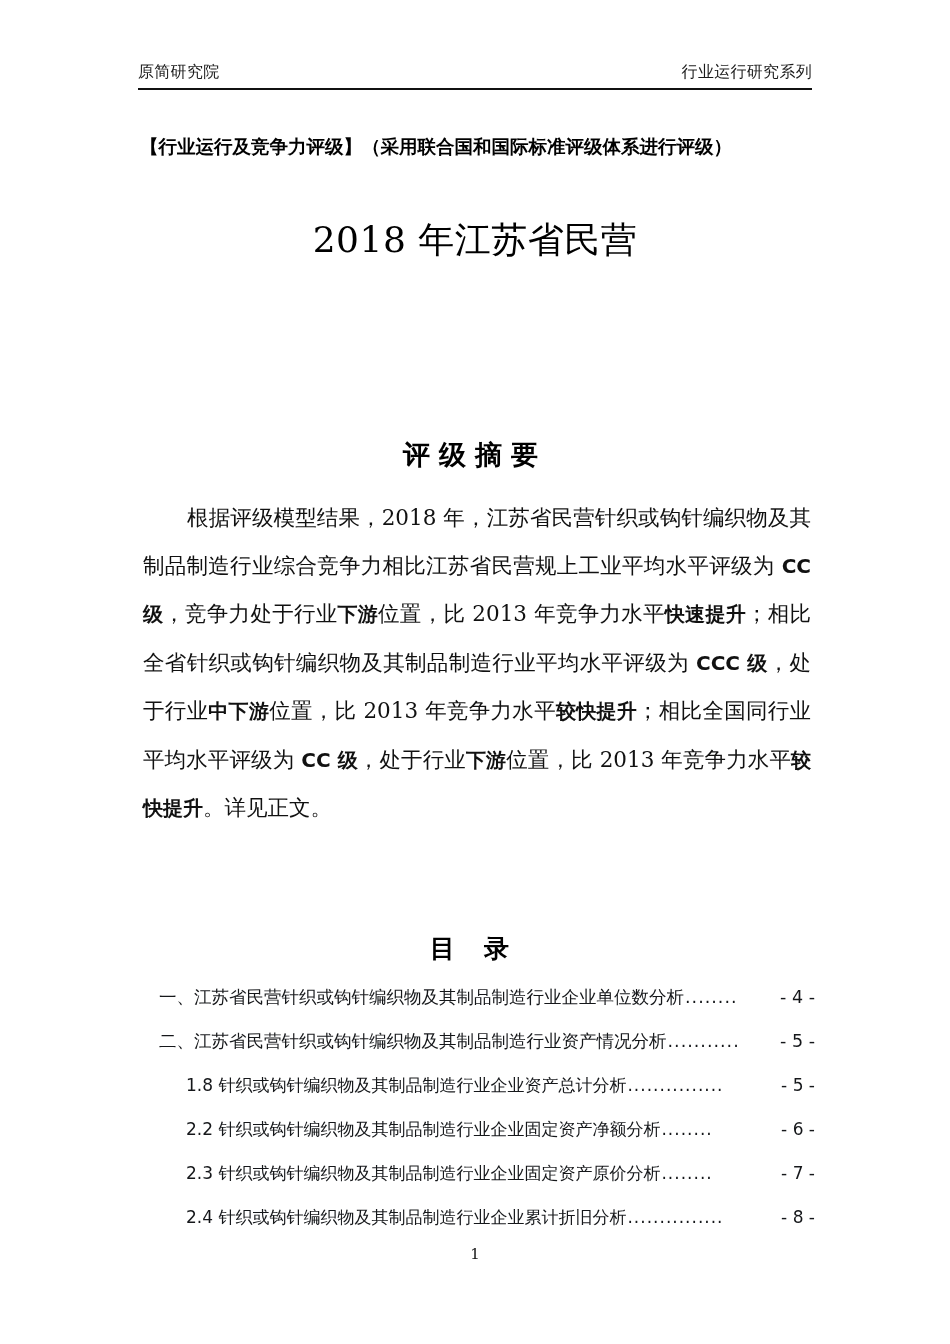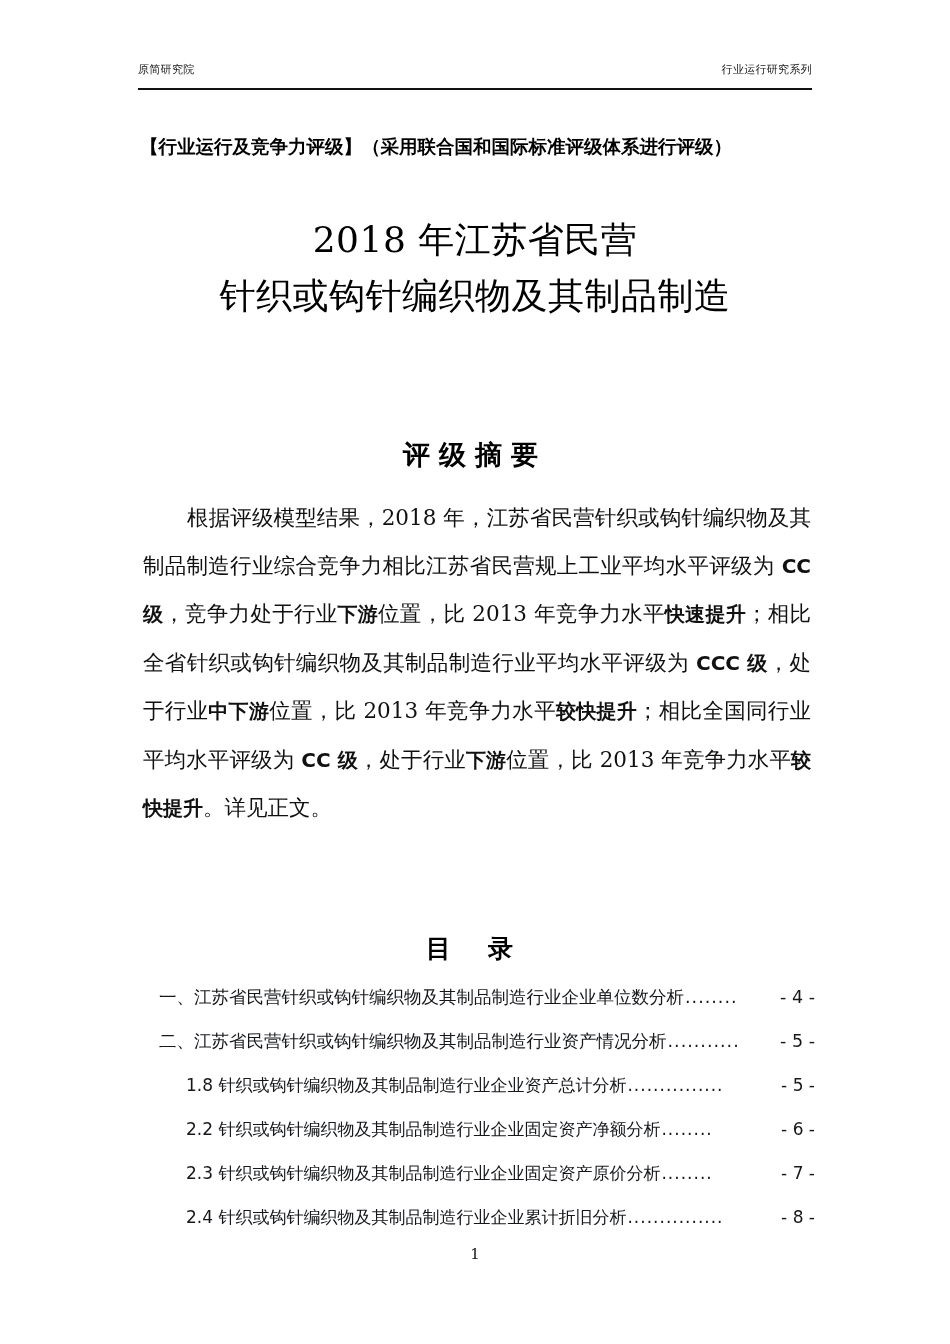--- a/index.html
+++ b/index.html
@@ -25,21 +25,21 @@
   
   .header {
     position: absolute;
     left: 138px;
     top: 62px;
     width: 674px;
     display: flex;
     justify-content: space-between;
     align-items: flex-end;
     font-family: "DejaVu Sans", "Liberation Sans", sans-serif;
-    font-size: 11px;
+    font-size: 16px;
     color: #1a1a1a;
     letter-spacing: 0.3px;
   }
   .header-rule {
     position: absolute;
     left: 138px;
     top: 88px;
     width: 674px;
     height: 0;
     border-top: 2.2px solid #111111;
@@ -75,21 +75,21 @@
     letter-spacing: 0.5px;
     white-space: nowrap;
   }
 
   
   .section-heading {
     position: absolute;
     left: 0;
     width: 950px;
     text-align: center;
-    font-family: Liberation Mono, monospace;
+    font-family: Liberation Sans, sans-serif;
     font-weight: bold;
     font-size: 27px;
     letter-spacing: 9px;
     color: #000;
   }
   #summary-heading { top: 437px; }
   #toc-heading { top: 932px; font-size: 25px; letter-spacing: 11px; }
 
   
   .summary {
@@ -161,21 +161,20 @@
   <div class="header">
     <span>原简研究院</span>
     <span>行业运行研究系列</span>
   </div>
   <div class="header-rule"></div>
 
   <div class="kicker">【行业运行及竞争力评级】（采用联合国和国际标准评级体系进行评级）</div>
 
   <div class="title-block">
     <div class="title-line">2018 年江苏省民营</div>
-    <div class="title-line">针织或钩针编织物及其制品制造</div>
   </div>
 
   <div class="section-heading" id="summary-heading">评级摘要</div>
 
   <div class="summary" id="summary-paragraph"><span>根据评级模型结果，2018 年，江苏省民营针织或钩针编织物及其制品制造行业综合竞争力相比江苏省民营规上工业平均水平评级为 </span><b>CC 级</b><span>，竞争力处于行业</span><b>下游</b><span>位置，比 2013 年竞争力水平</span><b>快速提升</b><span>；相比全省针织或钩针编织物及其制品制造行业平均水平评级为 </span><b>CCC 级</b><span>，处于行业</span><b>中下游</b><span>位置，比 2013 年竞争力水平</span><b>较快提升</b><span>；相比全国同行业平均水平评级为 </span><b>CC 级</b><span>，处于行业</span><b>下游</b><span>位置，比 2013 年竞争力水平</span><b>较快提升</b><span>。详见正文。</span></div>
 
   <div class="section-heading" id="toc-heading">目 录</div>
 
   <div class="toc" id="toc-list">
       <div class="toc-entry level-1">

